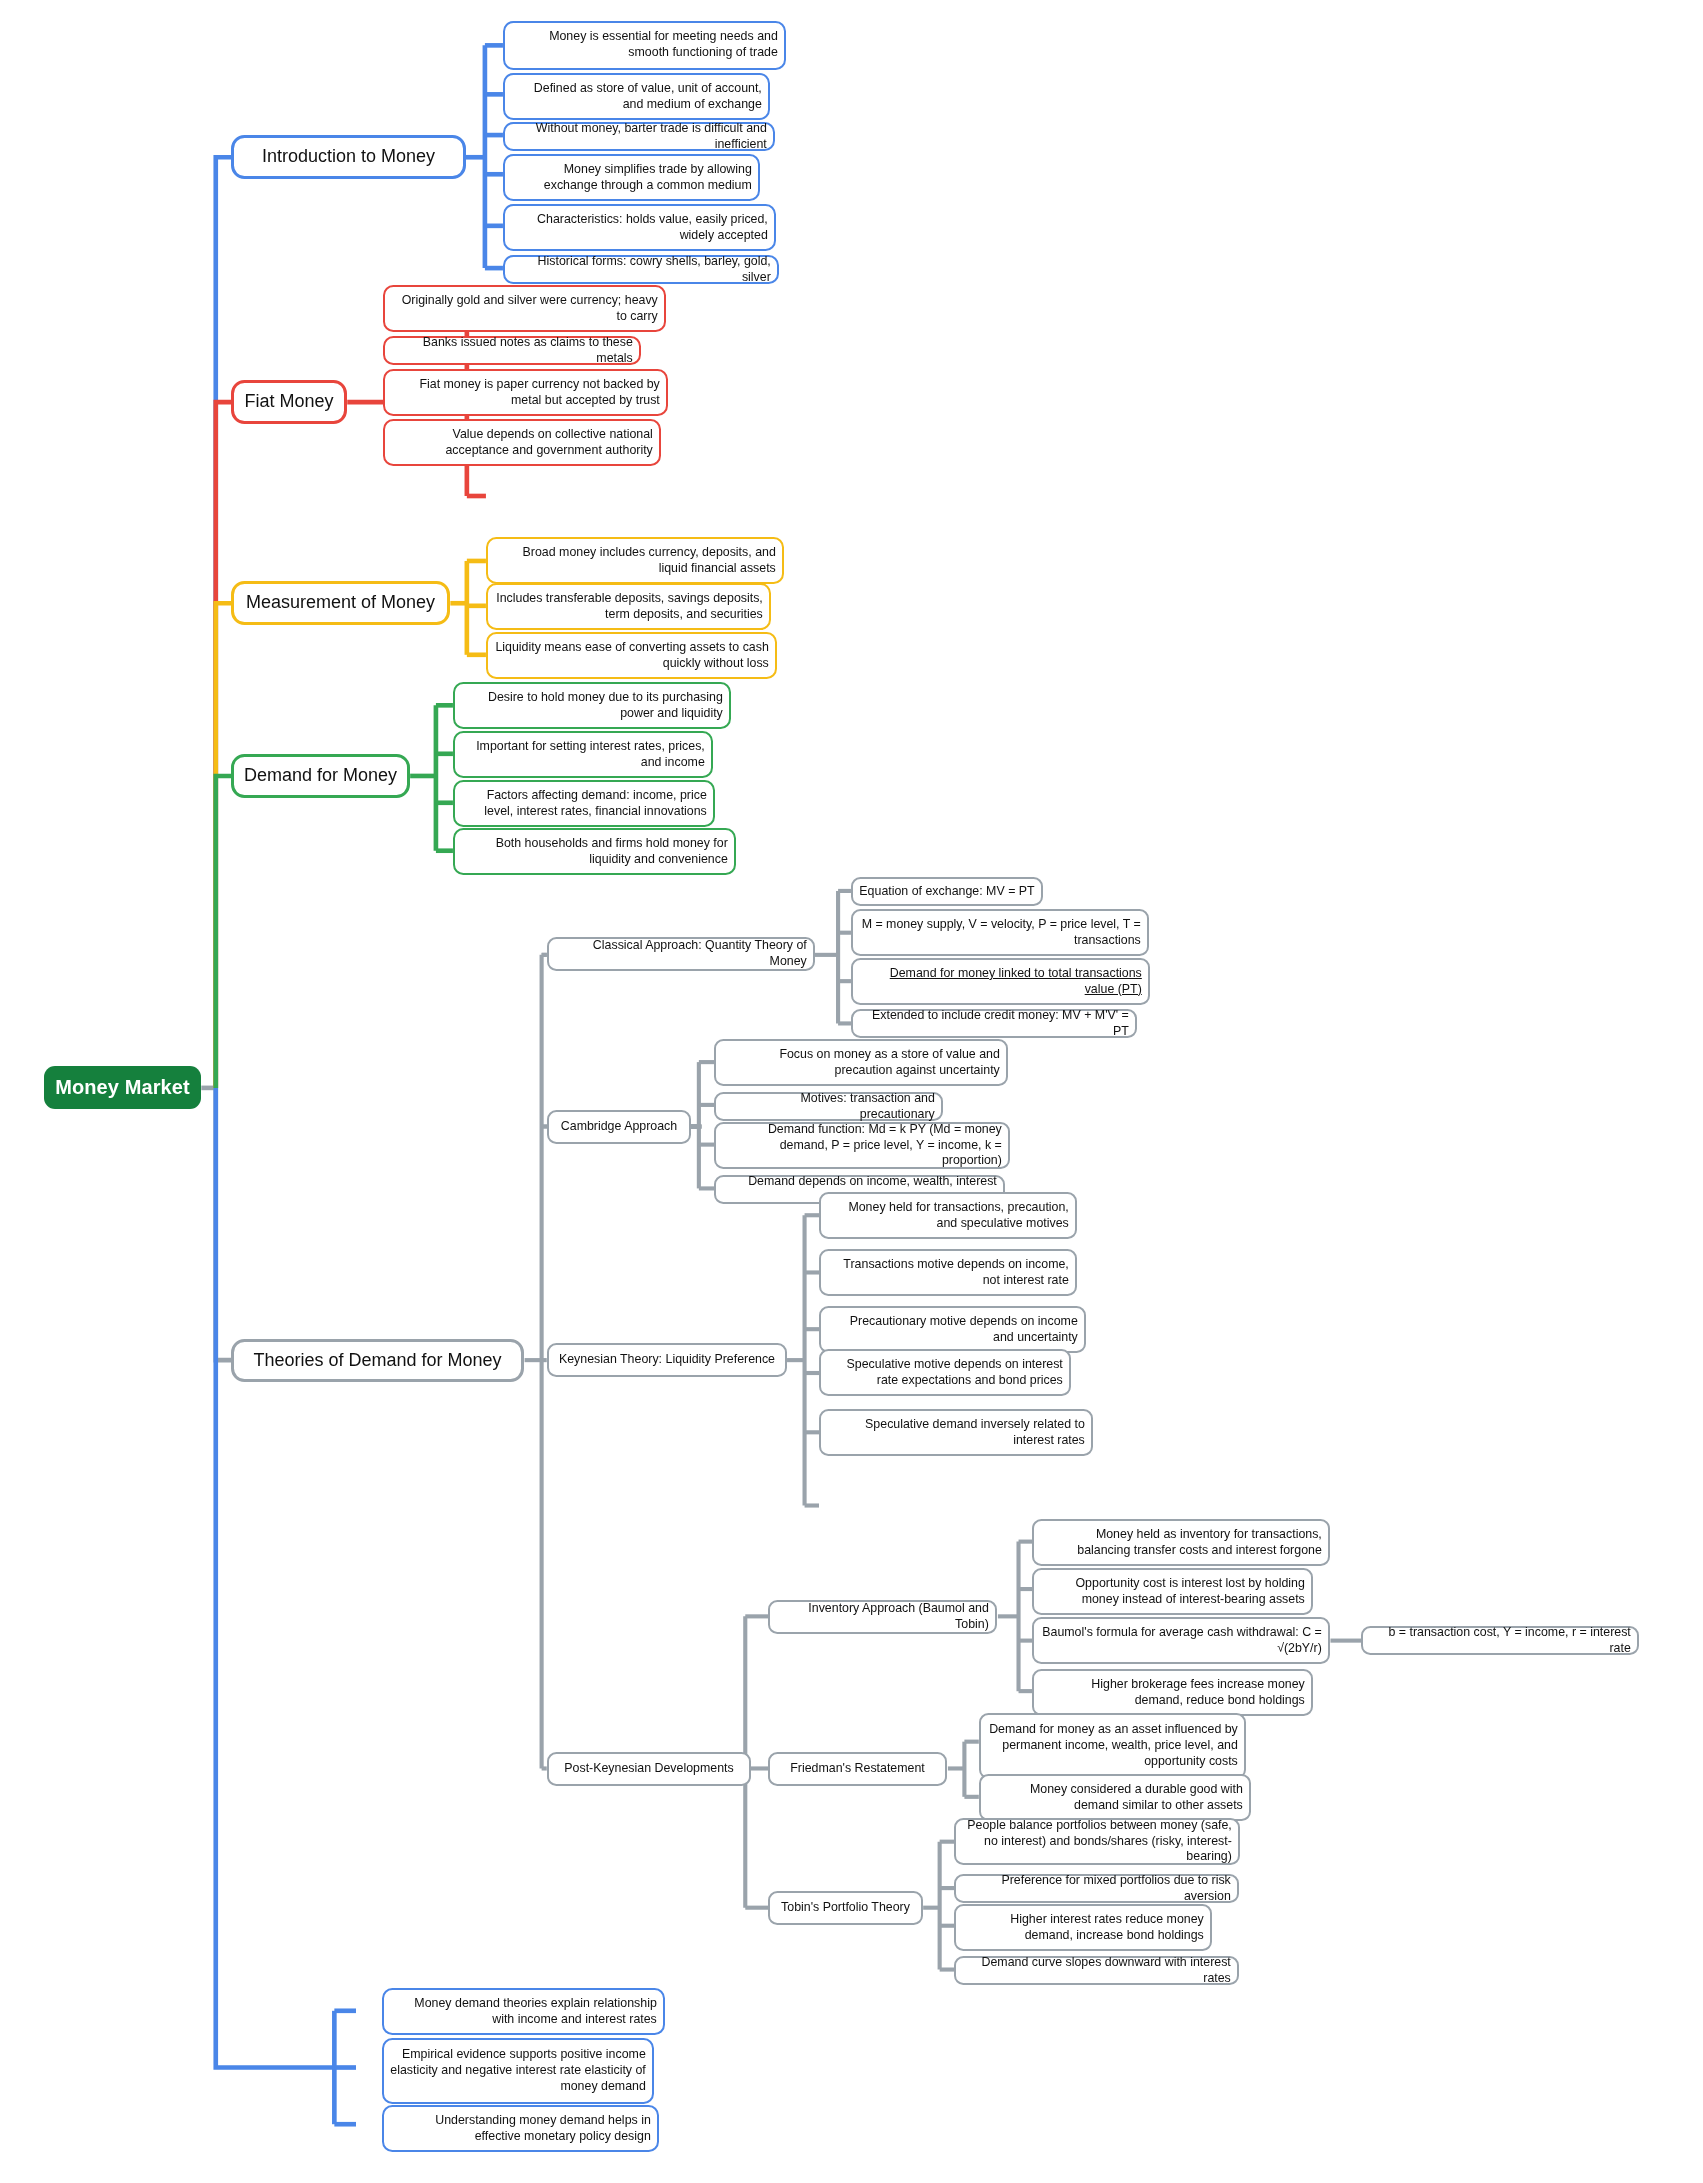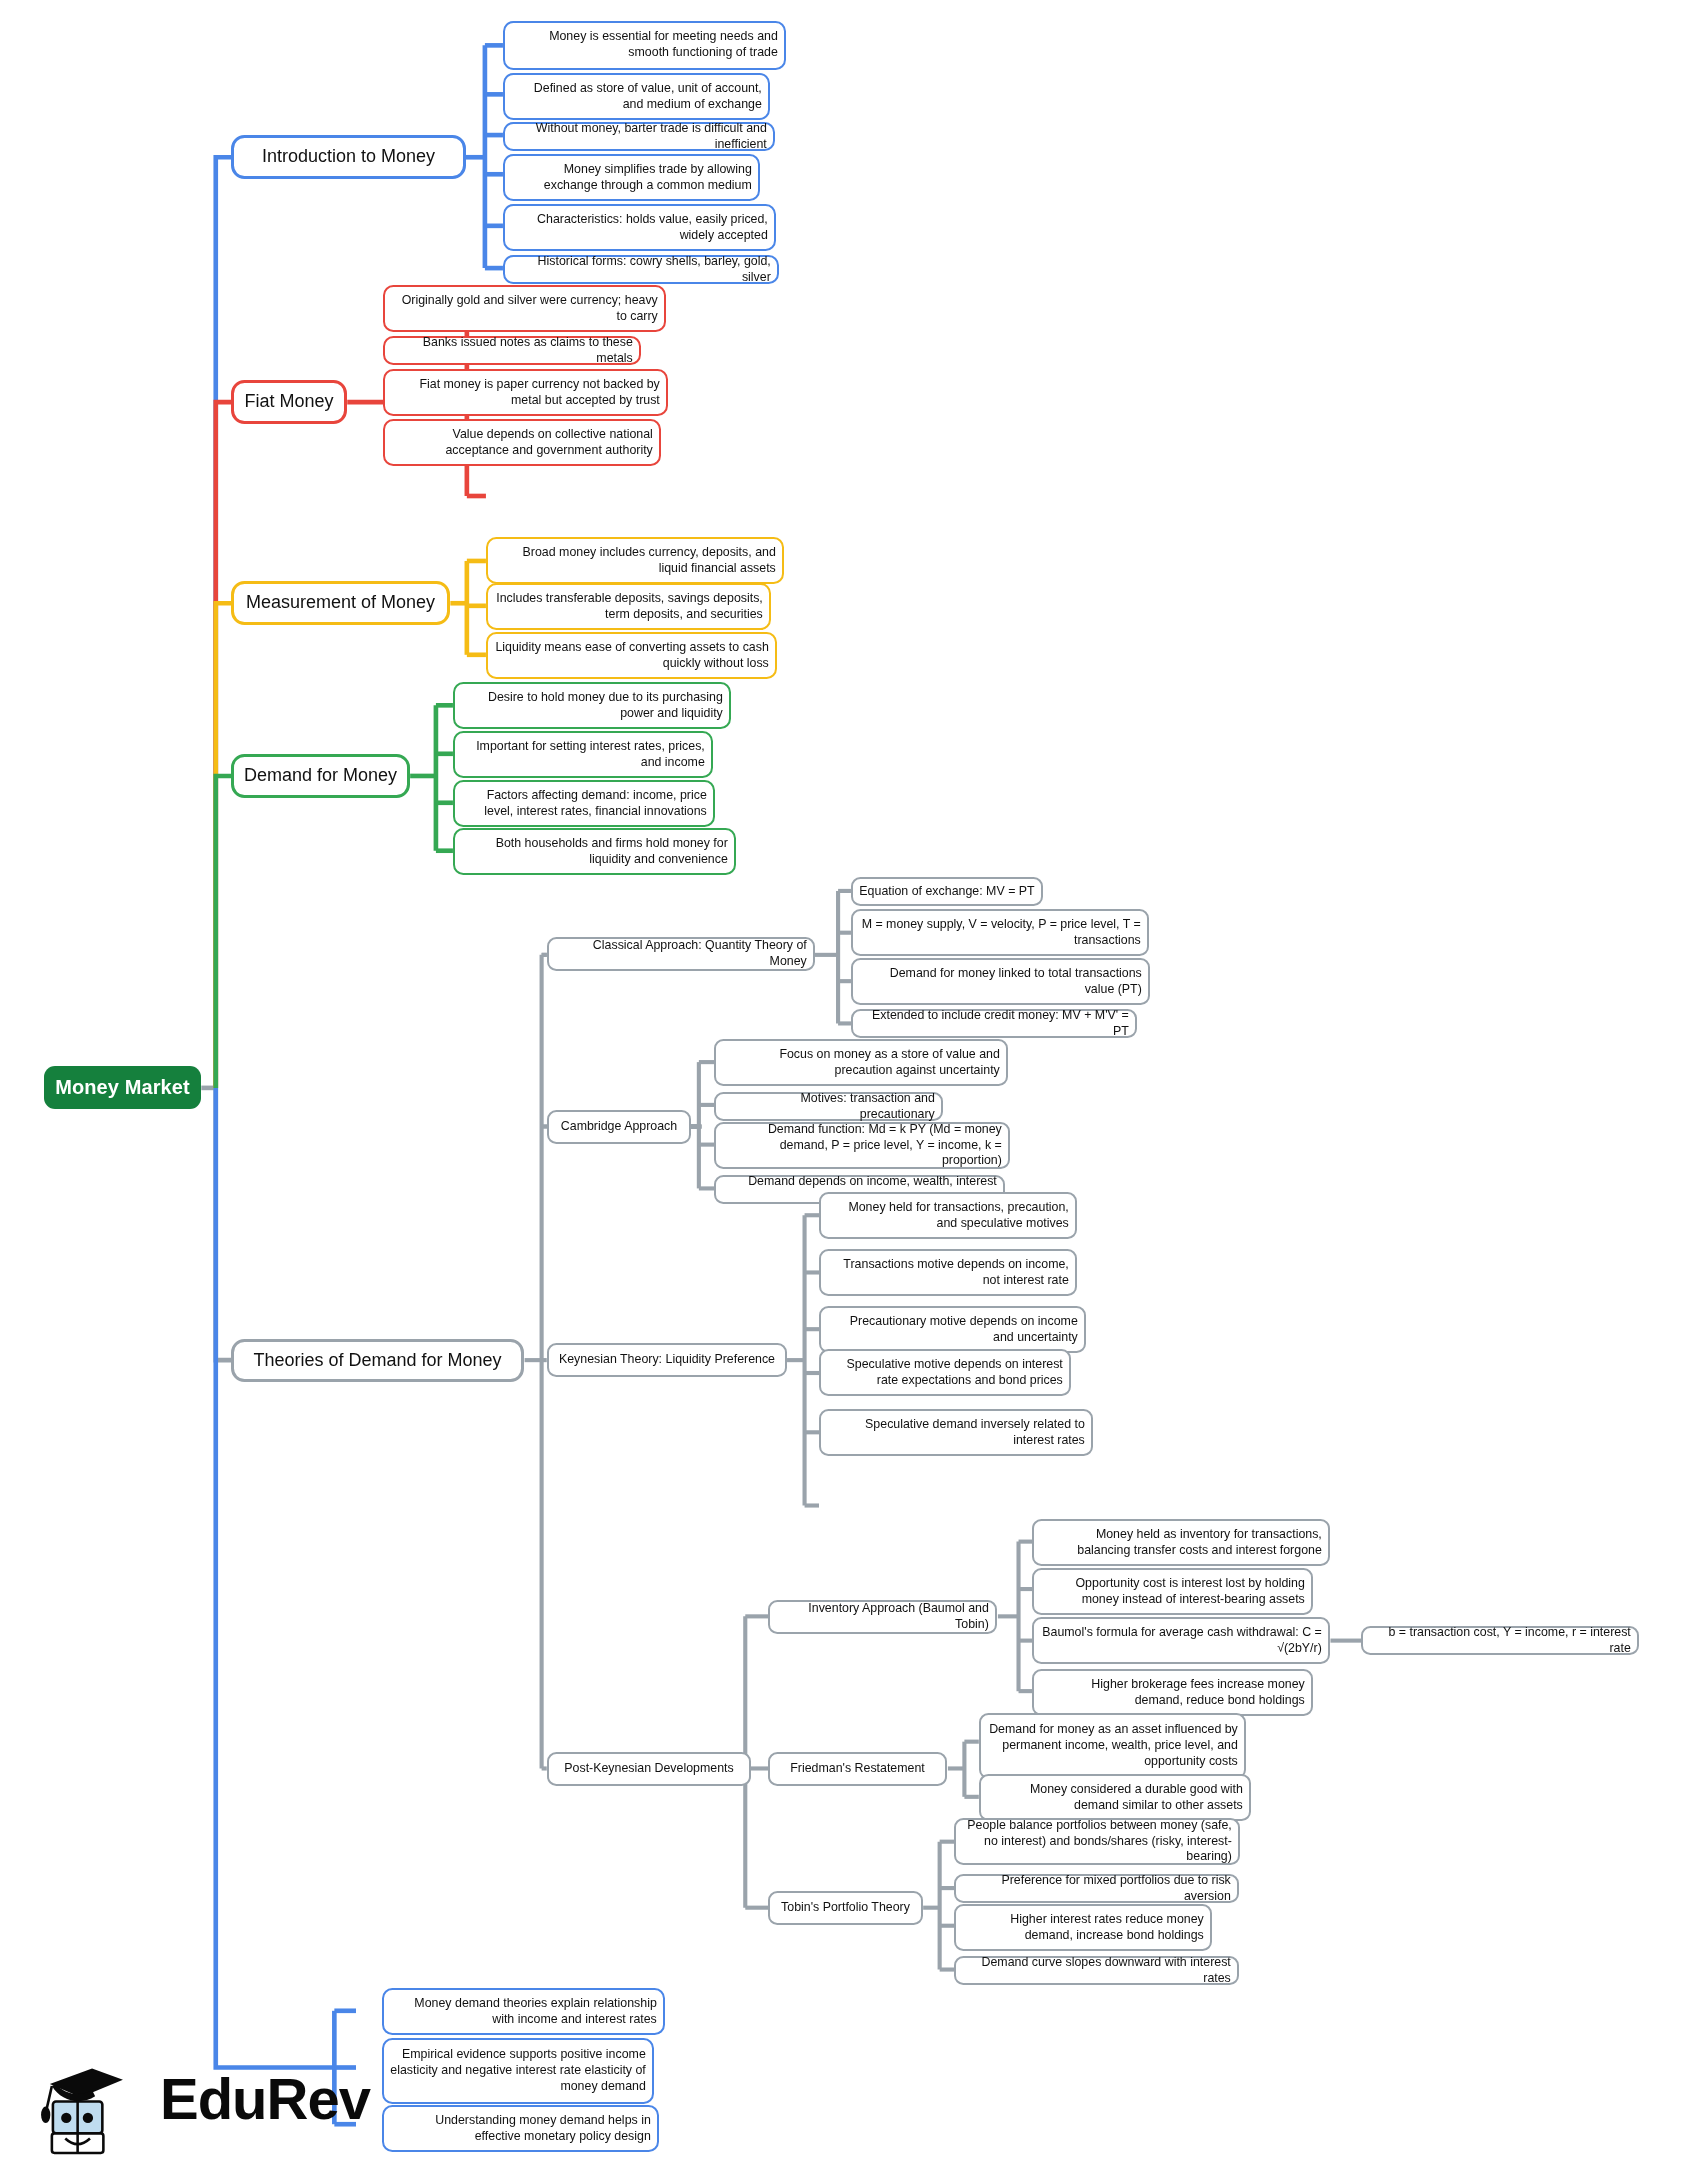--- a/index.html
+++ b/index.html
@@ -248,21 +248,21 @@
 
   <div class="node sub c-gray" style="left:547px;top:937px;width:268px;height:34px;">
     <span>Classical Approach: Quantity Theory of Money</span>
   </div>
   <div class="node leaf gray c-gray" style="left:851px;top:877px;width:192px;height:29px;">
     <span>Equation of exchange: MV = PT</span>
     </div>
   <div class="node leaf gray c-gray" style="left:851px;top:909px;width:298px;height:47px;">
     <span>M = money supply, V = velocity, P = price level, T = transactions</span>
     </div>
-  <div class="node leaf gray c-gray" style="left:851px;top:958px;width:299px;height:47px;">
+  <div class="node leaf gray c-gray" style="left:851px;top:958px;width:299px;height:47px;text-decoration:underline;">
     <span>Demand for money linked to total transactions value (PT)</span>
     </div>
   <div class="node leaf gray c-gray" style="left:851px;top:1009px;width:286px;height:29px;">
     <span>Extended to include credit money: MV + M'V' = PT</span>
     </div>
 
   <div class="node sub c-gray" style="left:547px;top:1110px;width:144px;height:34px;">
     <span>Cambridge Approach</span>
   </div>
   <div class="node leaf gray c-gray" style="left:714px;top:1039px;width:294px;height:47px;">
@@ -349,33 +349,15 @@
   <div class="node leaf c-blue" style="left:382px;top:1988px;width:283px;height:47px;">
     <span>Money demand theories explain relationship with income and interest rates</span>
     </div>
   <div class="node leaf c-blue" style="left:382px;top:2038px;width:272px;height:66px;">
     <span>Empirical evidence supports positive income elasticity and negative interest rate elasticity of money demand</span>
     </div>
   <div class="node leaf c-blue" style="left:382px;top:2105px;width:277px;height:47px;">
     <span>Understanding money demand helps in effective monetary policy design</span>
     </div>
 
-  <div id="logo">
-    <svg width="119" height="103" viewBox="0 0 230 200">
-
-      <polygon points="36,62 118,32 178,54 96,88" fill="#0a0a0a"></polygon>
-      <path d="M40,66 C58,96 96,104 124,86 L118,74 C96,88 64,82 48,62 Z" fill="#0a0a0a"></path>
-
-      <path d="M40,66 L30,110" stroke="#0a0a0a" stroke-width="5" fill="none"></path>
-      <ellipse cx="28" cy="122" rx="9" ry="16" fill="#0a0a0a"></ellipse>
-
-      <rect x="42" y="96" width="96" height="62" rx="6" fill="#bfdcef" stroke="#0a0a0a" stroke-width="5"></rect>
-      <circle cx="68" cy="128" r="10" fill="#0a0a0a"></circle>
-      <circle cx="110" cy="128" r="10" fill="#0a0a0a"></circle>
-      <rect x="40" y="158" width="100" height="38" rx="5" fill="#ffffff" stroke="#0a0a0a" stroke-width="5"></rect>
-      <path d="M66,168 q24,22 48,0" stroke="#0a0a0a" stroke-width="5" fill="none"></path>
-      <line x1="90" y1="96" x2="90" y2="196" stroke="#0a0a0a" stroke-width="5"></line>
-    </svg>
-    <div class="brand">EduRev</div>
-  </div>
 
 </div>
 
 
 </body></html>

